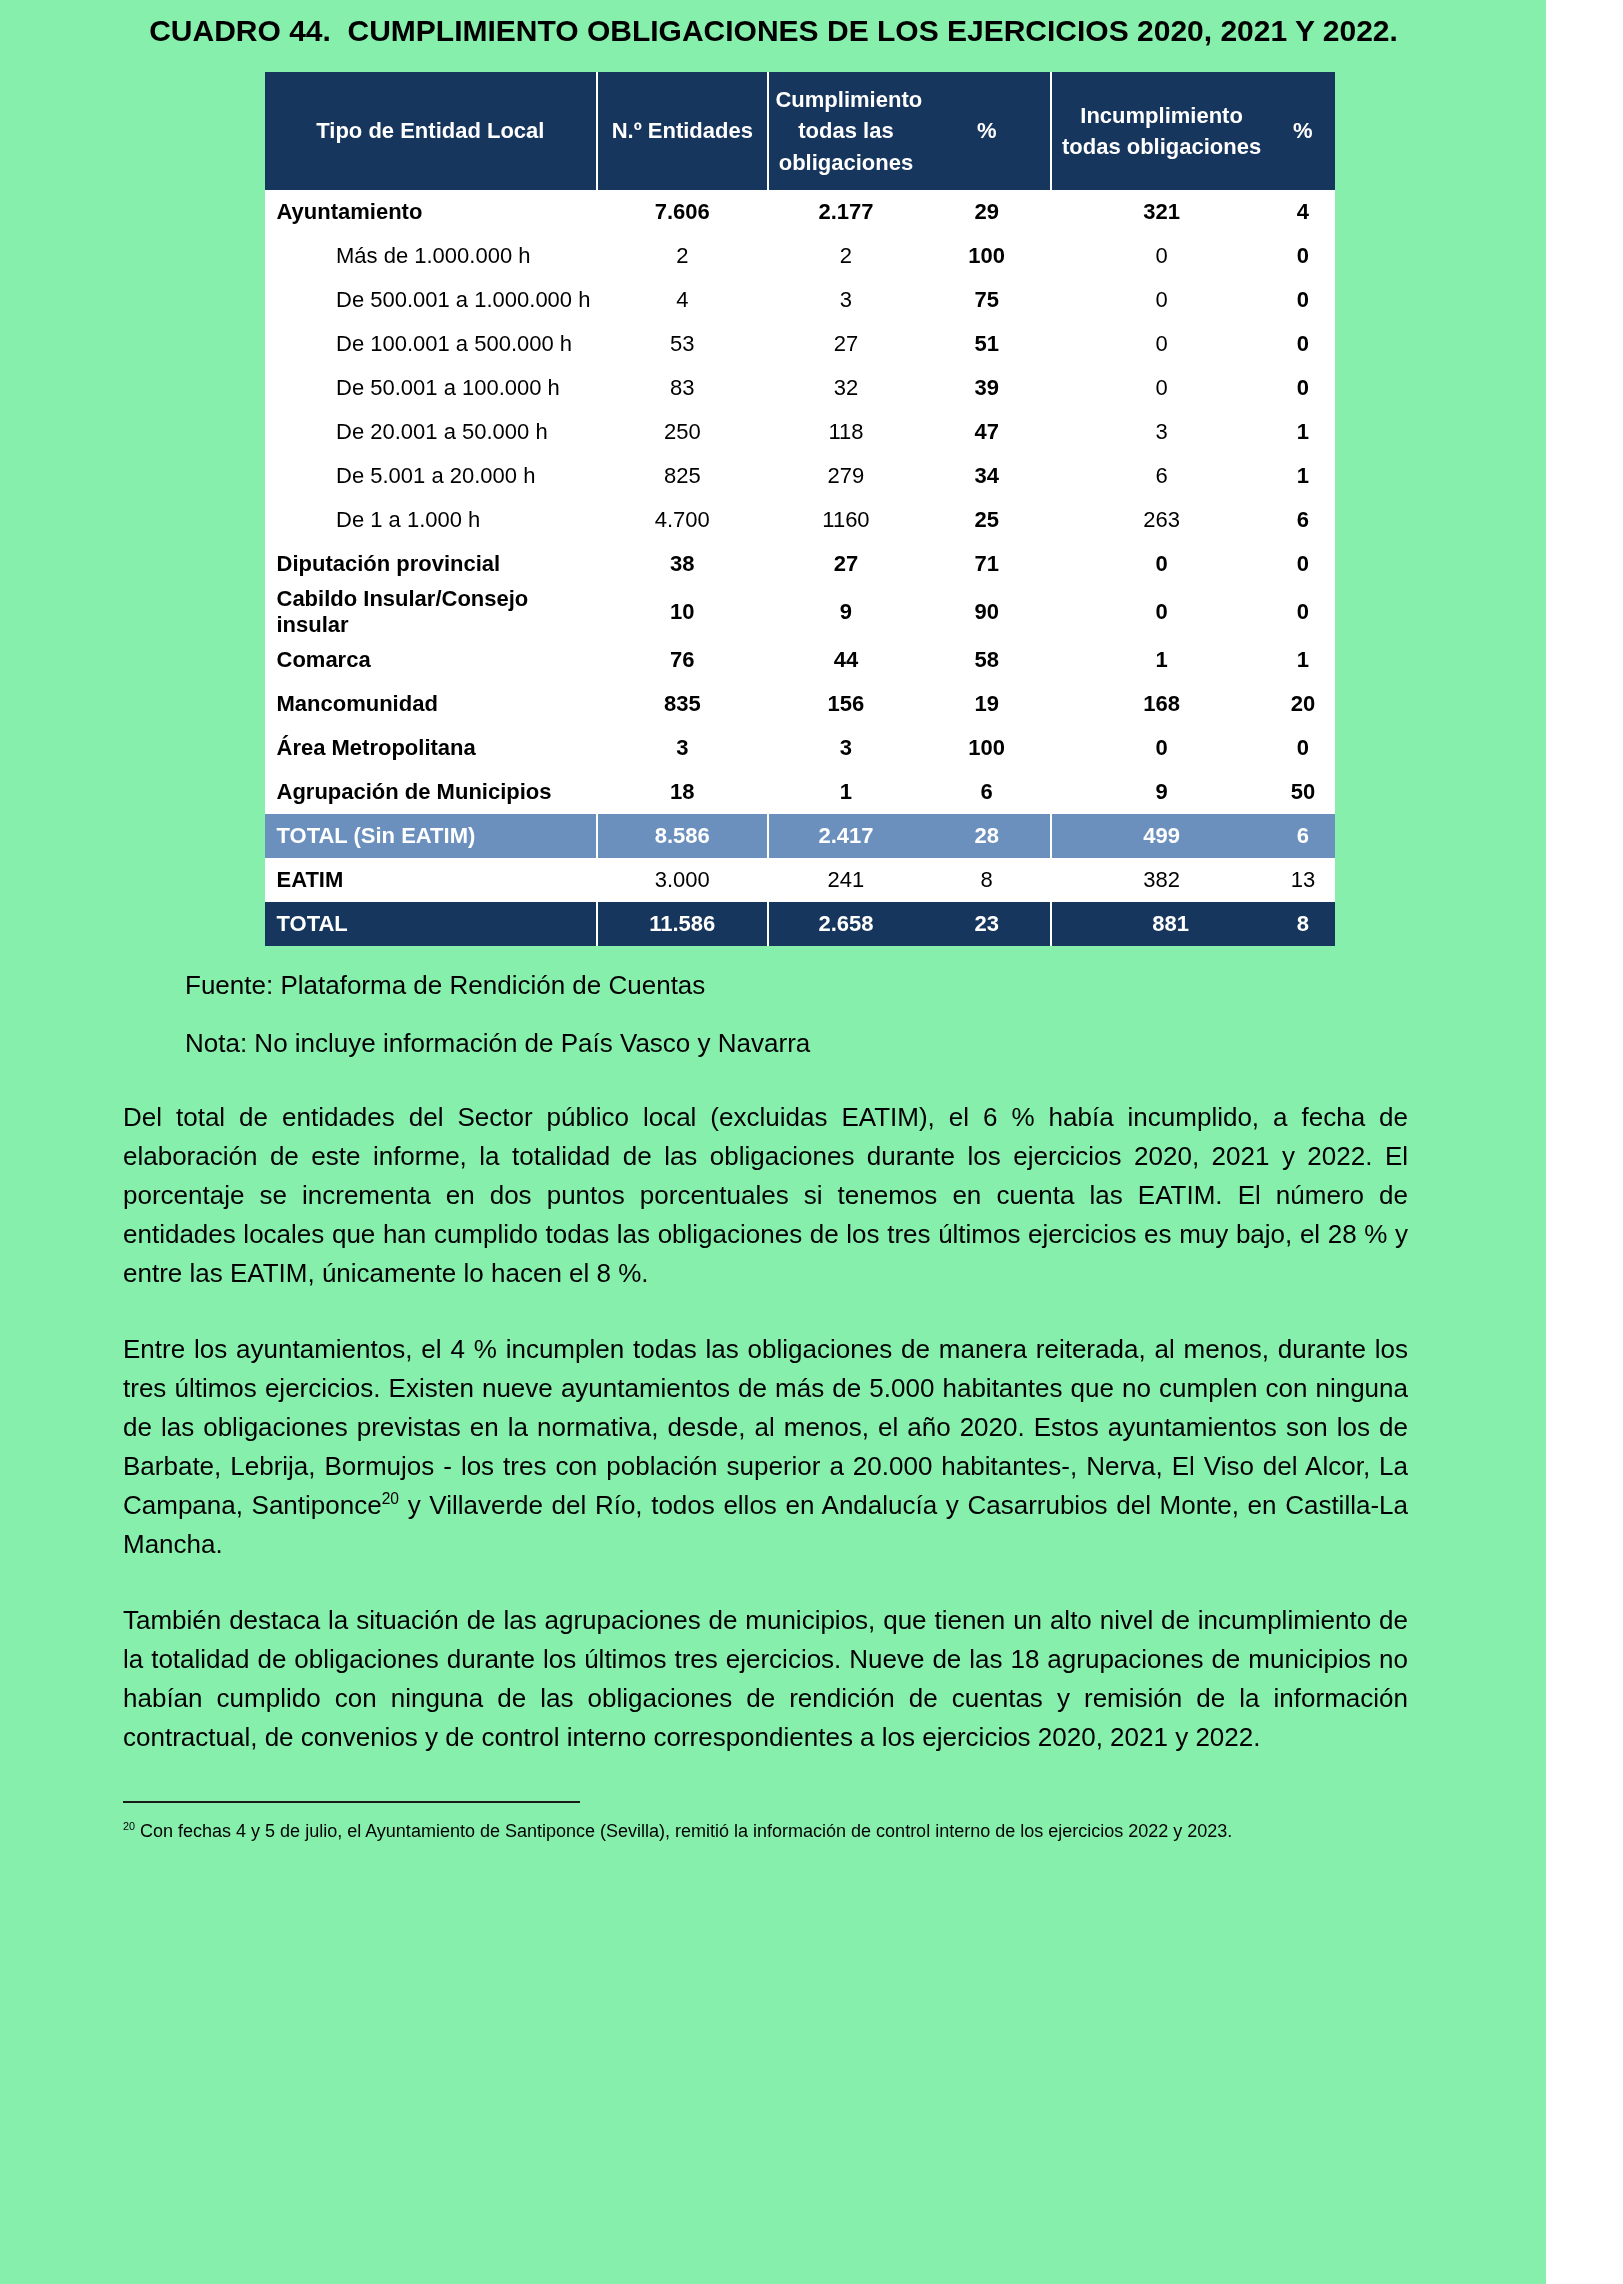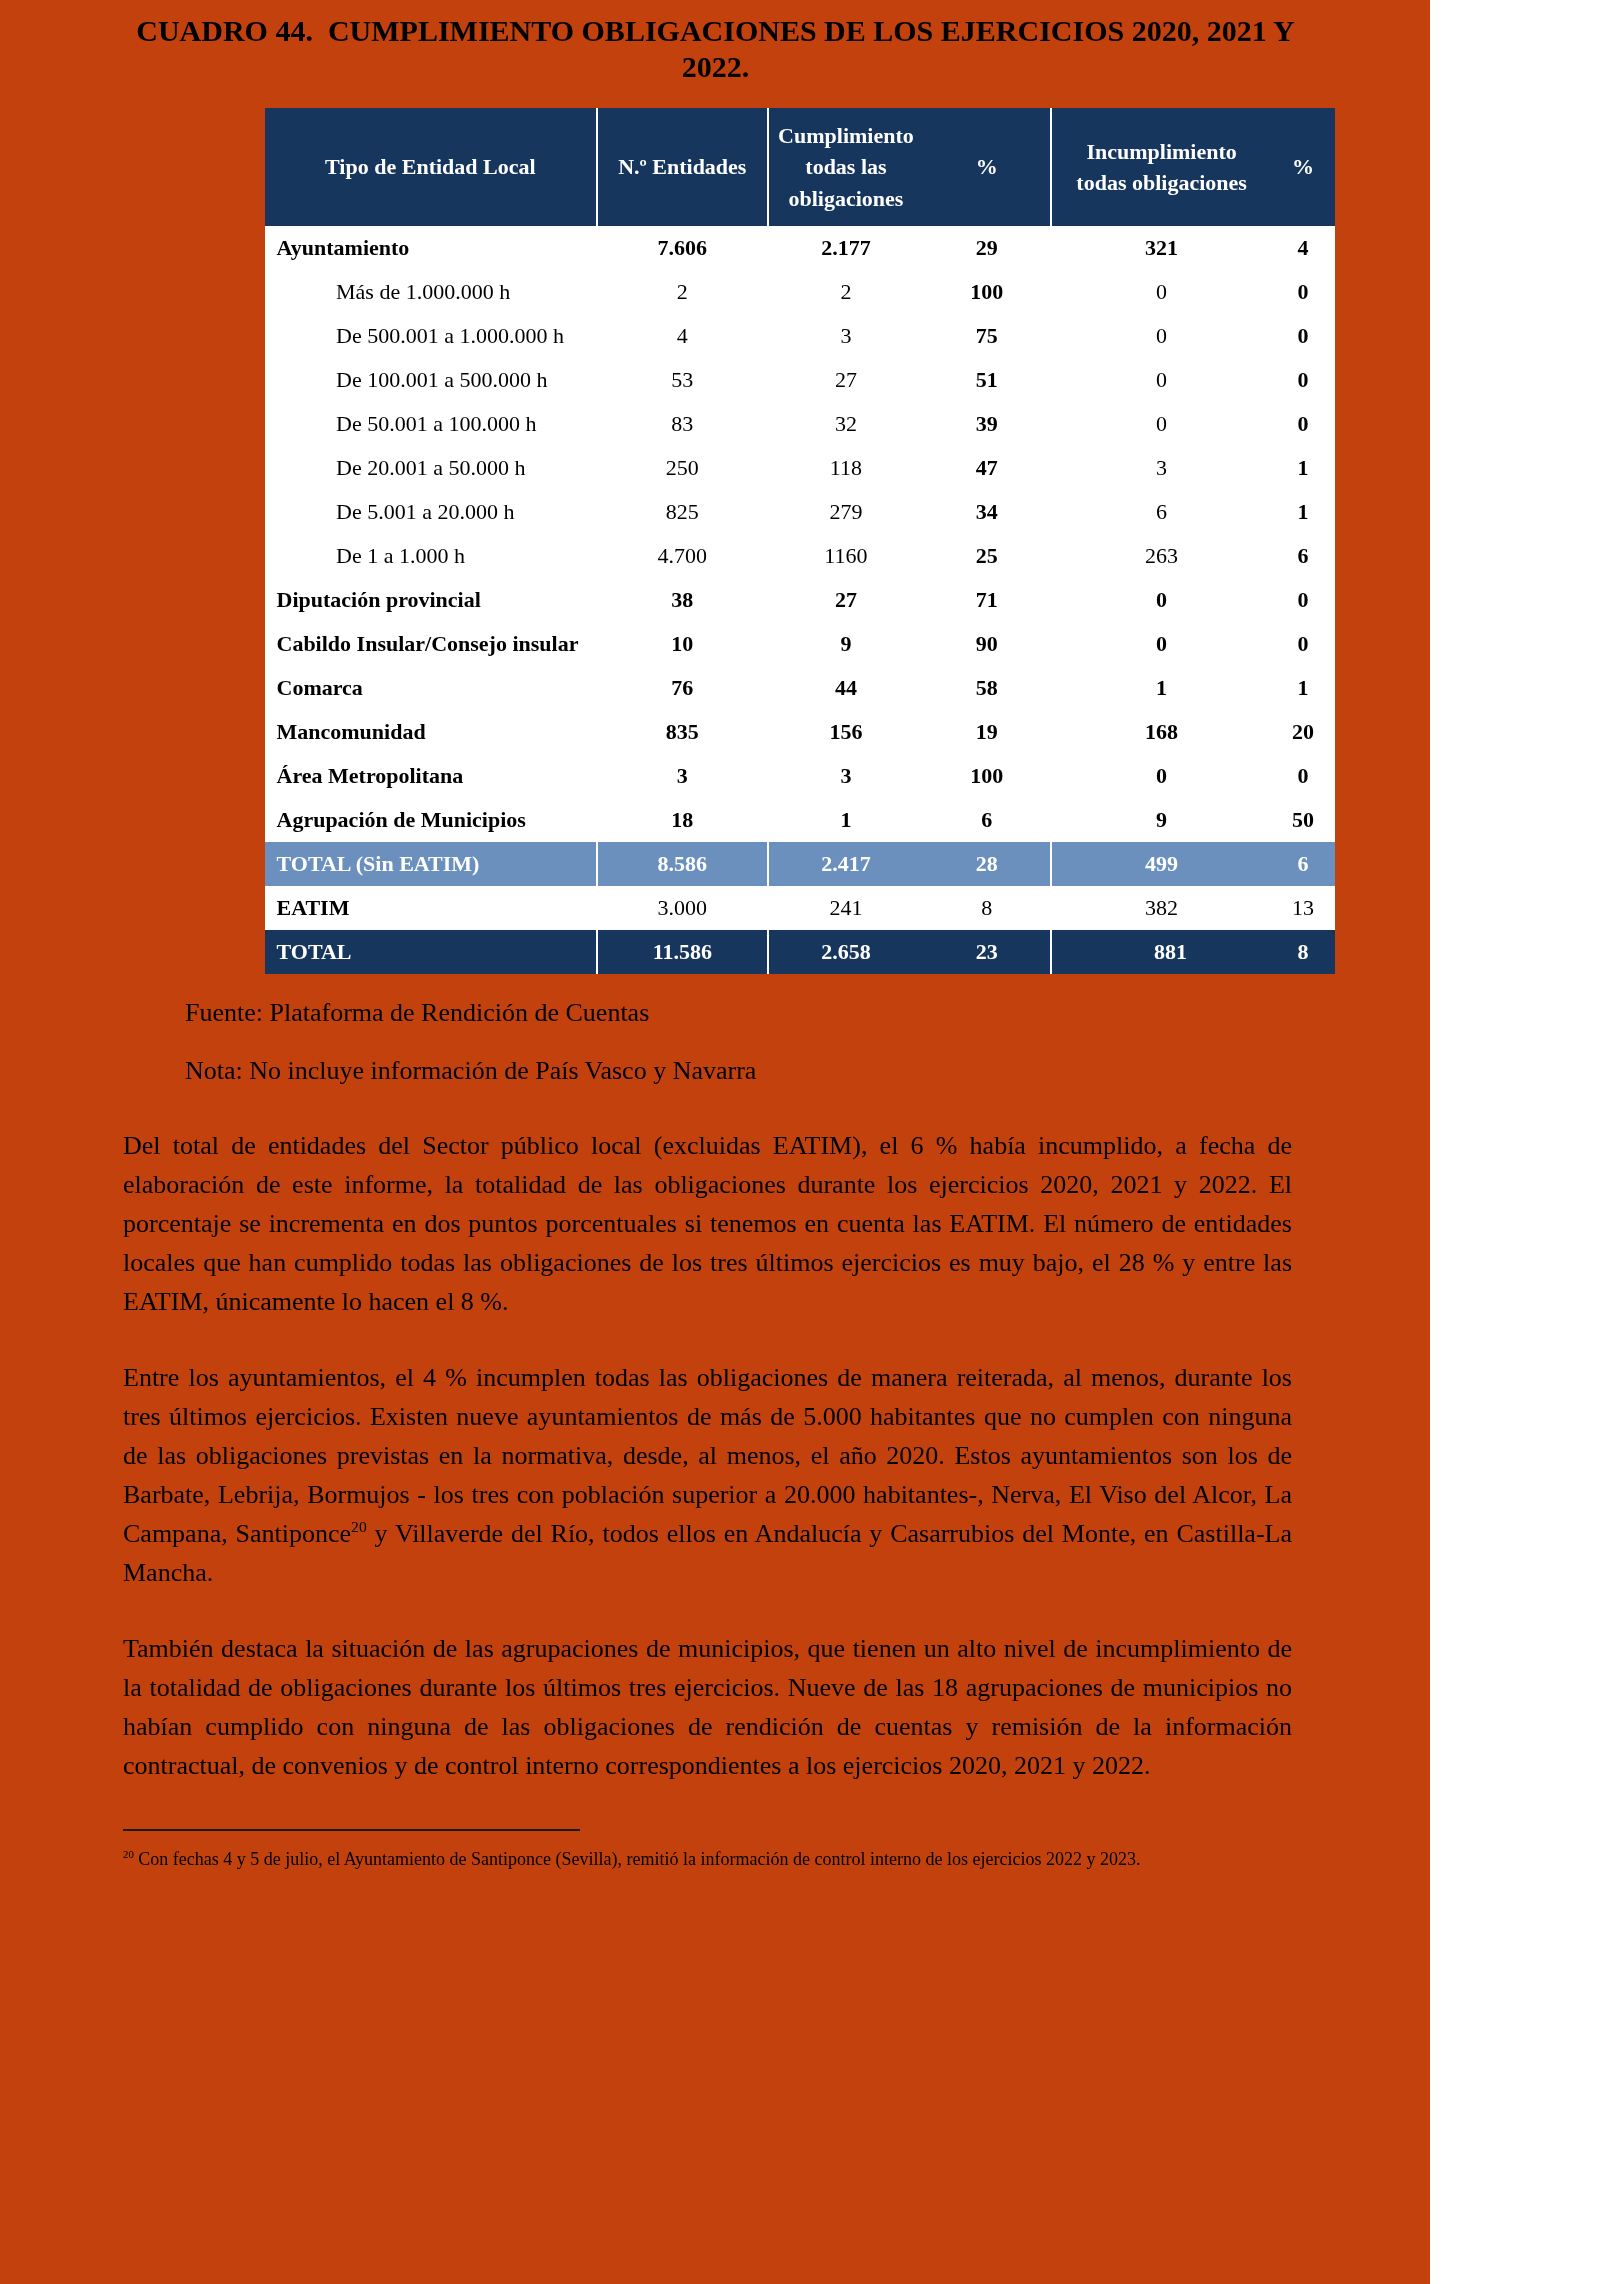--- a/index.html
+++ b/index.html
@@ -1,23 +1,23 @@
 <!DOCTYPE html>
 <html lang="es" style="font-size:13px"><head>
 <meta charset="utf-8">
 <style>
   html,body { margin:0; padding:0; background:#ffffff; }
   .page {
     position:relative;
-    width:1430px; height:2284px;
+    width:1546px; height:2284px;
     box-sizing:border-box;
     padding:13px 122px 0 123px;
-    background:#c2410c;
+    background:#86efac;
     color:#000;
-    font-family:Liberation Serif, serif;
+    font-family:Liberation Sans, sans-serif;
   }
   .caption {
     font-size:30px; font-weight:700; text-align:center;
     line-height:1.2; margin:0; white-space:normal;
   }
   .table-wrap { margin:23px 0 0 142px; }
   table.oblig { border-collapse:collapse; width:1070px; table-layout:fixed; }
   thead th {
     background:#17365D; color:#ffffff;
     font-size:22px; font-weight:700; text-align:center; vertical-align:middle;

